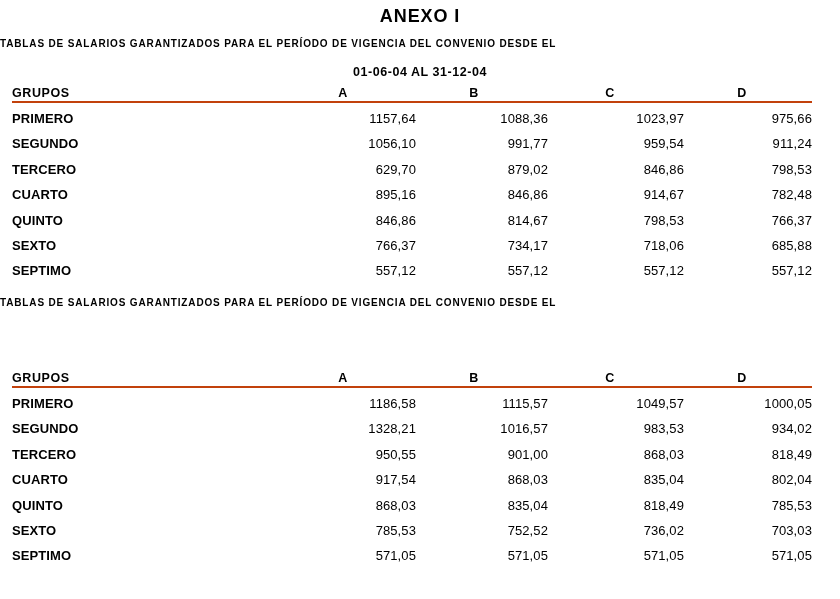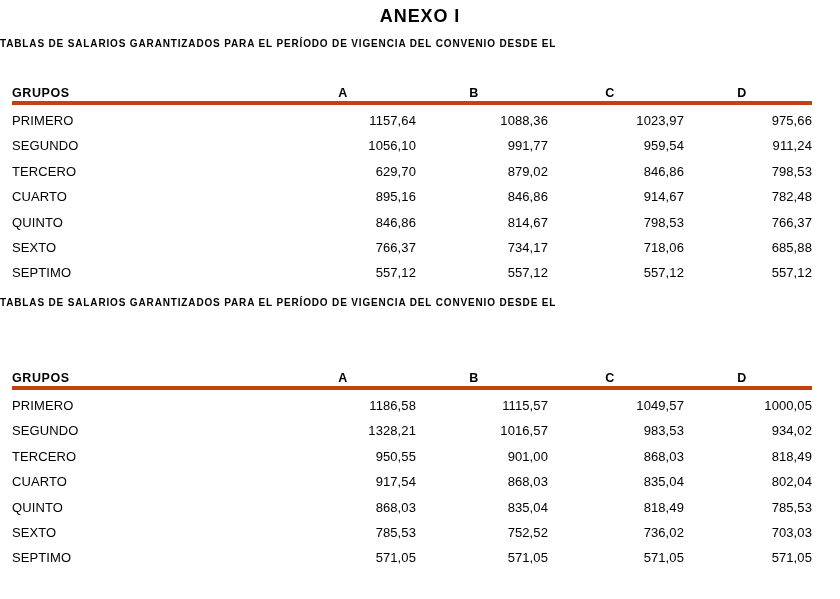--- a/index.html
+++ b/index.html
@@ -80,21 +80,21 @@
   .salary-table col.c-a     { width: 130px; }
   .salary-table col.c-b     { width: 136px; }
   .salary-table col.c-c     { width: 136px; }
   .salary-table col.c-d     { width: 118px; }
 
   .salary-table thead th {
     font-size: 12.5px;
     font-weight: bold;
     letter-spacing: 0.6px;
     padding: 0 0 0 0;
-    border-bottom: 4px solid #c2410c;
+    border-bottom: 2px solid #c2410c;
     vertical-align: bottom;
     line-height: 15px;
   }
   .salary-table thead th.group-head {
     text-align: left;
   }
   .salary-table thead th.col-head {
     text-align: center;
   }
 
@@ -106,20 +106,21 @@
     height: 25.4px;
     padding: 0;
     border: 0;
     white-space: nowrap;
   }
   .salary-table tbody tr:first-child td {
     padding-top: 3px;
   }
   .salary-table tbody td.group-cell {
     text-align: left;
+    font-weight: bold;
   }
   .salary-table tbody td.value-cell {
     text-align: right;
   }
   
   .salary-table tbody td.val-a { padding-right: 6px; }
   .salary-table tbody td.val-b { padding-right: 10px; }
   .salary-table tbody td.val-c { padding-right: 10px; }
   .salary-table tbody td.val-d { padding-right: 0px; }
 
@@ -129,20 +130,21 @@
   .salary-table thead th.head-d { padding-right: 22px; }
 </style>
 </head>
 <body>
 
 <div class="page">
 
   <section class="annex annex-1">
     <h1 class="annex-label">ANEXO I</h1>
     <h2 class="annex-title">TABLAS DE SALARIOS GARANTIZADOS PARA EL PERÍODO DE VIGENCIA DEL CONVENIO DESDE EL</h2>
+    <p class="annex-period">01-06-04 AL 31-12-04</p>
 
     <table class="salary-table">
       <colgroup>
         <col class="c-group">
           <col class="c-a">
           <col class="c-b">
           <col class="c-c">
           <col class="c-d">
       </colgroup>
       <thead>

